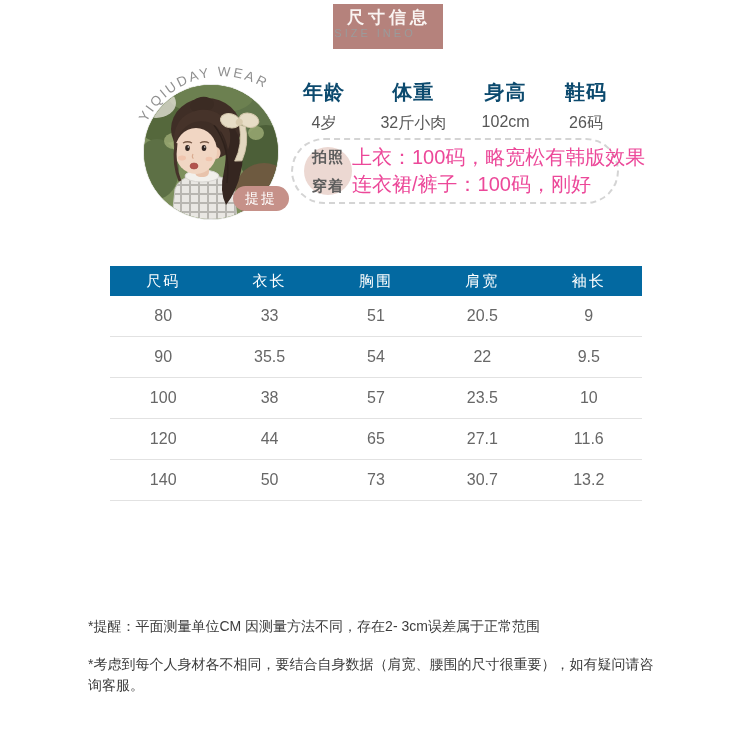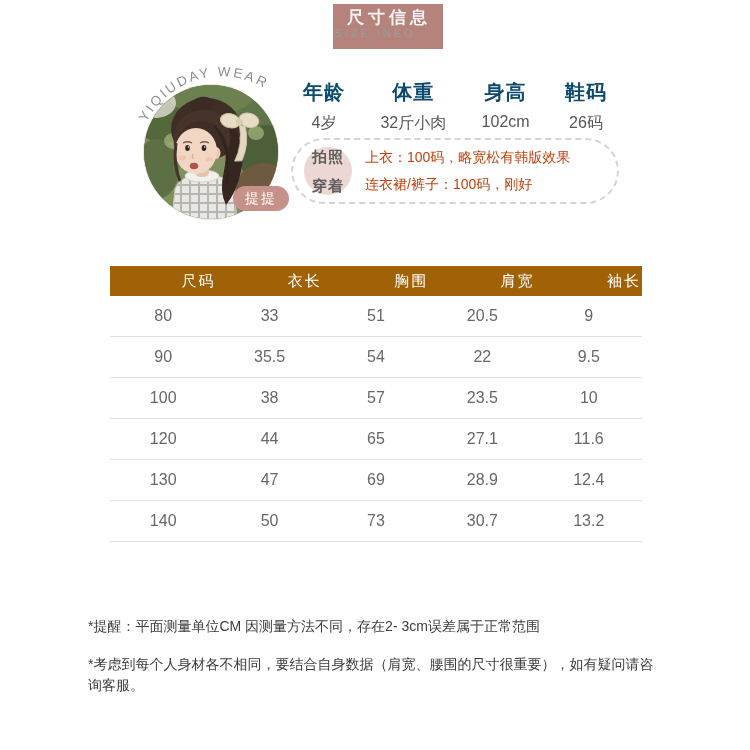--- a/index.html
+++ b/index.html
@@ -28,27 +28,27 @@
   .stat{text-align:center;}
   .stat-label{font-size:20px;font-weight:bold;color:#0c4a6e;letter-spacing:1px;}
   .stat-value{font-size:16px;color:#565656;margin-top:7px;white-space:nowrap;}
 
   
   .wear-box{position:absolute;left:291px;top:138px;width:313px;height:62px;
     border:2px dashed #d4d4d4;border-radius:34px;display:flex;align-items:center;padding-left:11px;box-sizing:content-box;}
   .wear-badge{width:48px;height:48px;border-radius:50%;background:#ecd8d2;color:#5d5d5d;
     display:flex;flex-direction:column;align-items:center;justify-content:center;
     font-size:15px;font-weight:bold;line-height:1.18;flex:0 0 auto;letter-spacing:1px;gap:11px;}
-  .wear-lines{margin-left:13px;font-size:14px;color:#c2410c;}
+  .wear-lines{font-size:20px;color:#ec4899;}
   .wear-lines div{line-height:27px;white-space:nowrap;}
 
   
   .size-table{position:absolute;left:110px;top:266px;width:532px;border-collapse:collapse;table-layout:fixed;}
-  .size-table th{background:#a16207;color:#ffffff;font-size:15px;font-weight:normal;
-    letter-spacing:2px;height:28px;text-align:right;margin-top:29px;}
+  .size-table th{background:#0369a1;color:#ffffff;font-size:15px;font-weight:normal;
+    letter-spacing:2px;height:28px;text-align:center;margin-top:29px;}
   .size-table td{height:38px;font-size:16px;color:#676767;text-align:center;
     border-bottom:1px solid #e2e2e2;}
 
   
   .notes{position:absolute;left:88px;top:616px;width:566px;color:#3c3c3c;font-size:14px;line-height:21px;}
   .notes p{margin:0;}
   .notes p + p{margin-top:17px;}
 </style>
 </head>
 <body>
@@ -188,27 +188,20 @@
         <td>10</td>
       </tr>
       <tr>
         <td>120</td>
         <td>44</td>
         <td>65</td>
         <td>27.1</td>
         <td>11.6</td>
       </tr>
       <tr>
-        <td>130</td>
-        <td>47</td>
-        <td>69</td>
-        <td>28.9</td>
-        <td>12.4</td>
-      </tr>
-      <tr>
         <td>140</td>
         <td>50</td>
         <td>73</td>
         <td>30.7</td>
         <td>13.2</td>
       </tr>
     </tbody>
   </table>
 
   <div class="notes">

